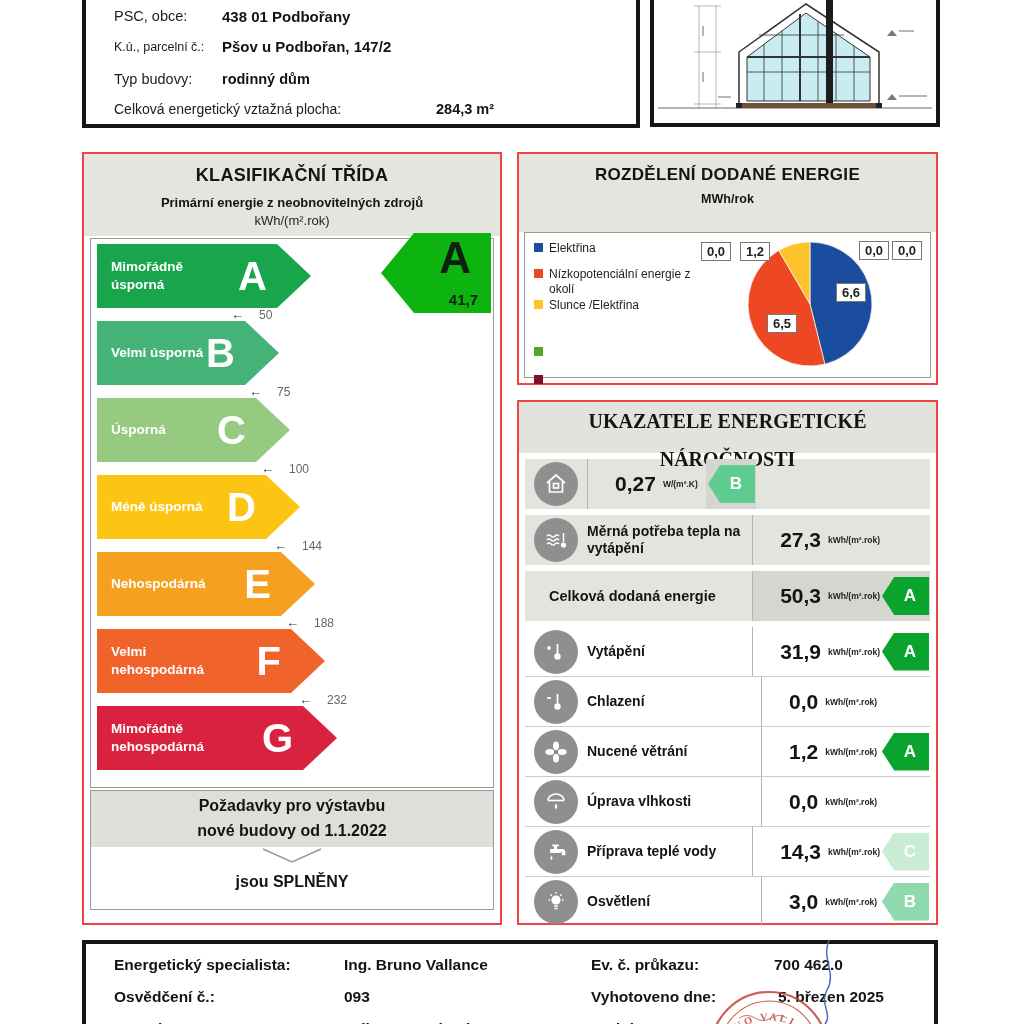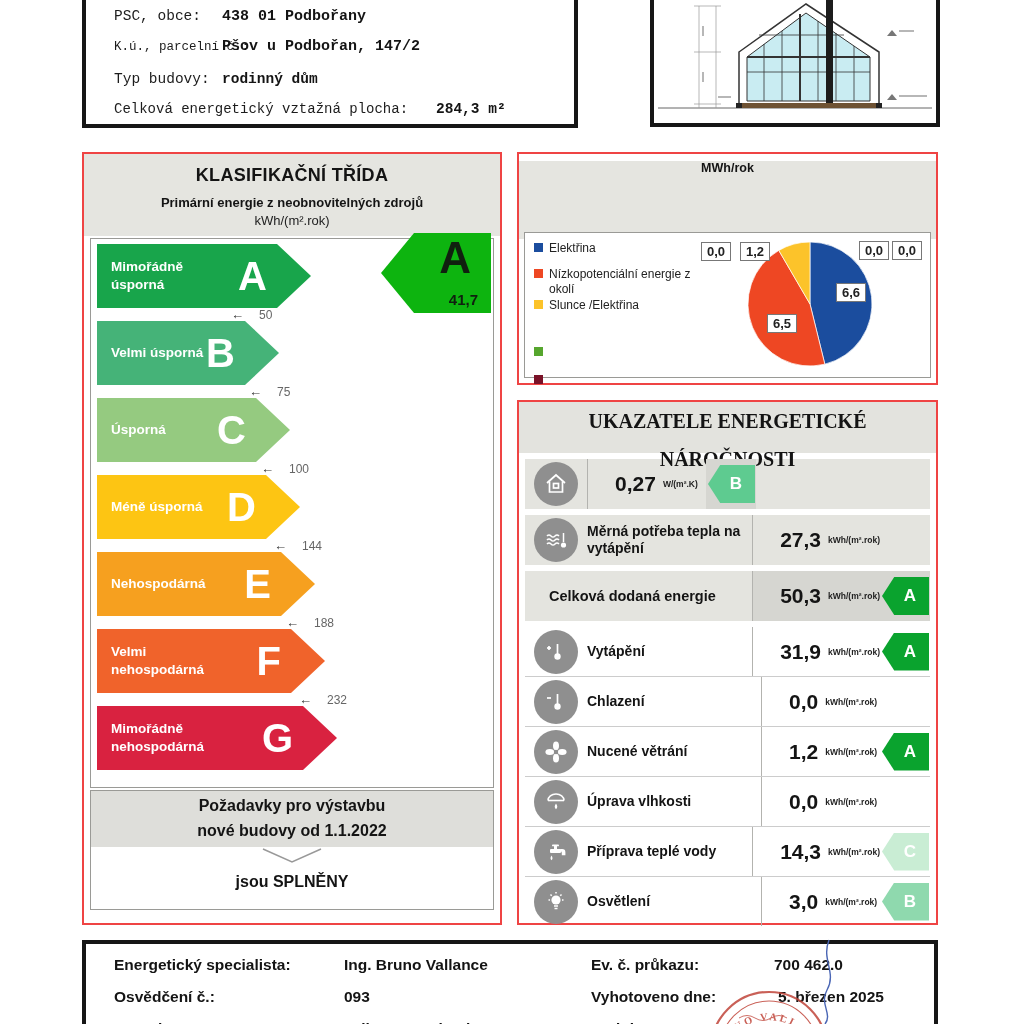--- a/index.html
+++ b/index.html
@@ -4,21 +4,21 @@
 <style>
   html,body{margin:0;padding:0;width:1024px;height:1024px;overflow:hidden;background:#fff;
     font-family:"Liberation Sans","DejaVu Sans",sans-serif;color:#141414;}
   .panel{position:absolute;border:2px solid #ef4444;background:#fff;box-sizing:border-box;}
   .panel-head{background:#e5e5e0;text-align:center;}
   .p-title{font-weight:bold;font-size:18px;letter-spacing:.3px;padding-top:11px;}
   .p-sub{font-weight:bold;font-size:13px;margin-top:9px;}
   .p-unit{font-size:13px;margin-top:3px;color:#222;}
 
   
-  #top-box{left:82px;top:0;width:496px;height:128px;border:4px solid #161616;border-top:none;font-family:Liberation Mono, monospace;}
+  #top-box{left:82px;top:0;width:558px;height:128px;border:4px solid #161616;border-top:none;}
   #top-box .row{position:absolute;left:28px;white-space:nowrap;}
   #top-box .lbl{color:#1c1c1c;}
   #top-box .val{font-weight:bold;position:absolute;white-space:nowrap;}
 
   
   #house-box{left:650px;top:0;width:290px;height:127px;border:4px solid #161616;border-top:none;}
 
   
   #class-panel{left:82px;top:152px;width:420px;height:773px;}
   #class-panel .panel-head{height:82px;}
@@ -222,20 +222,21 @@
     </div>
     <svg id="req-chevron" width="64" height="18">
       <polyline points="3,2 32,15 61,2" fill="#ffffff" stroke="#999" stroke-width="1.5"></polyline>
     </svg>
     <div id="req-status">jsou SPLNĚNY</div>
   </div>
 </div>
 
 <div id="pie-panel" class="panel">
   <div class="panel-head">
+    <div class="p-title">ROZDĚLENÍ DODANÉ ENERGIE</div>
     <div class="p-sub">MWh/rok</div>
   </div>
   <div id="chart-box">
     <div id="legend">
       <div class="lg-item lg-1">
           <span class="lg-sw" style="background: rgb(27, 77, 158);"></span>
           <span>Elektřina</span>
         </div>
       <div class="lg-item lg-2">
           <span class="lg-sw" style="background: rgb(238, 71, 35);"></span>

